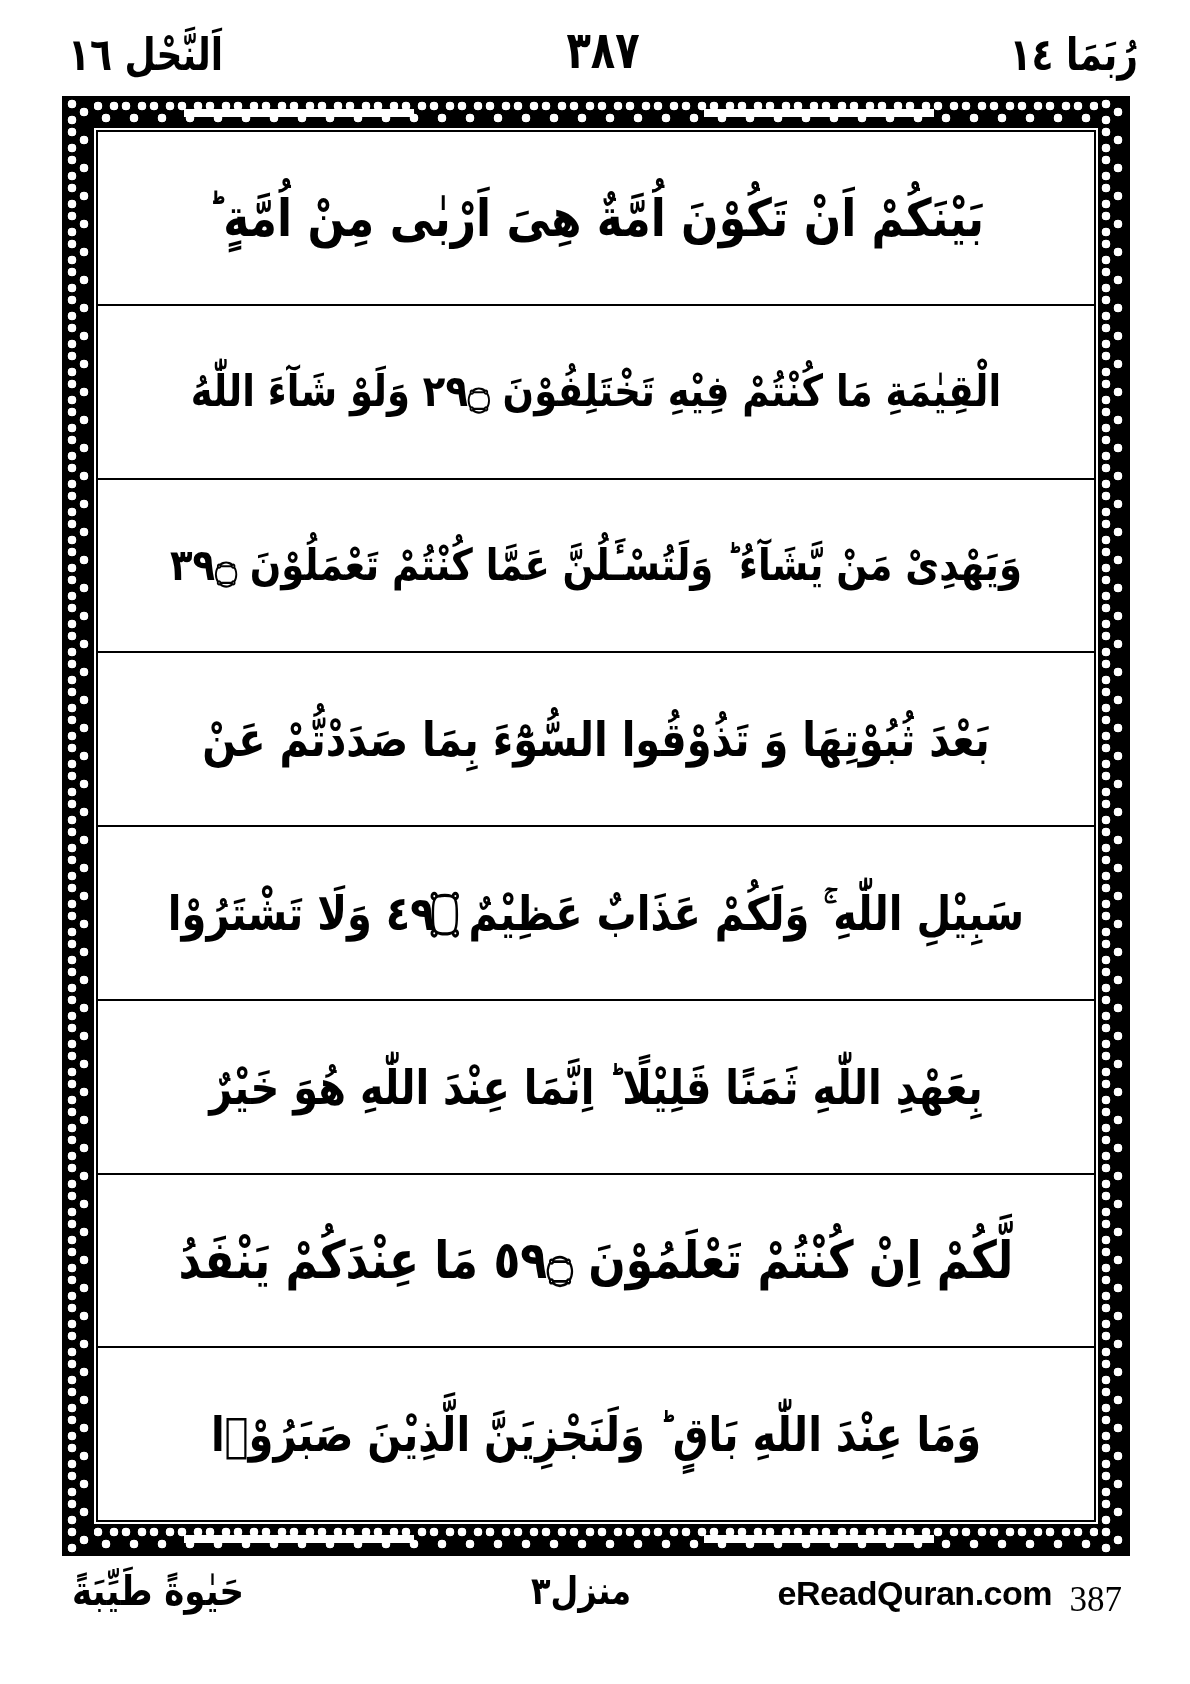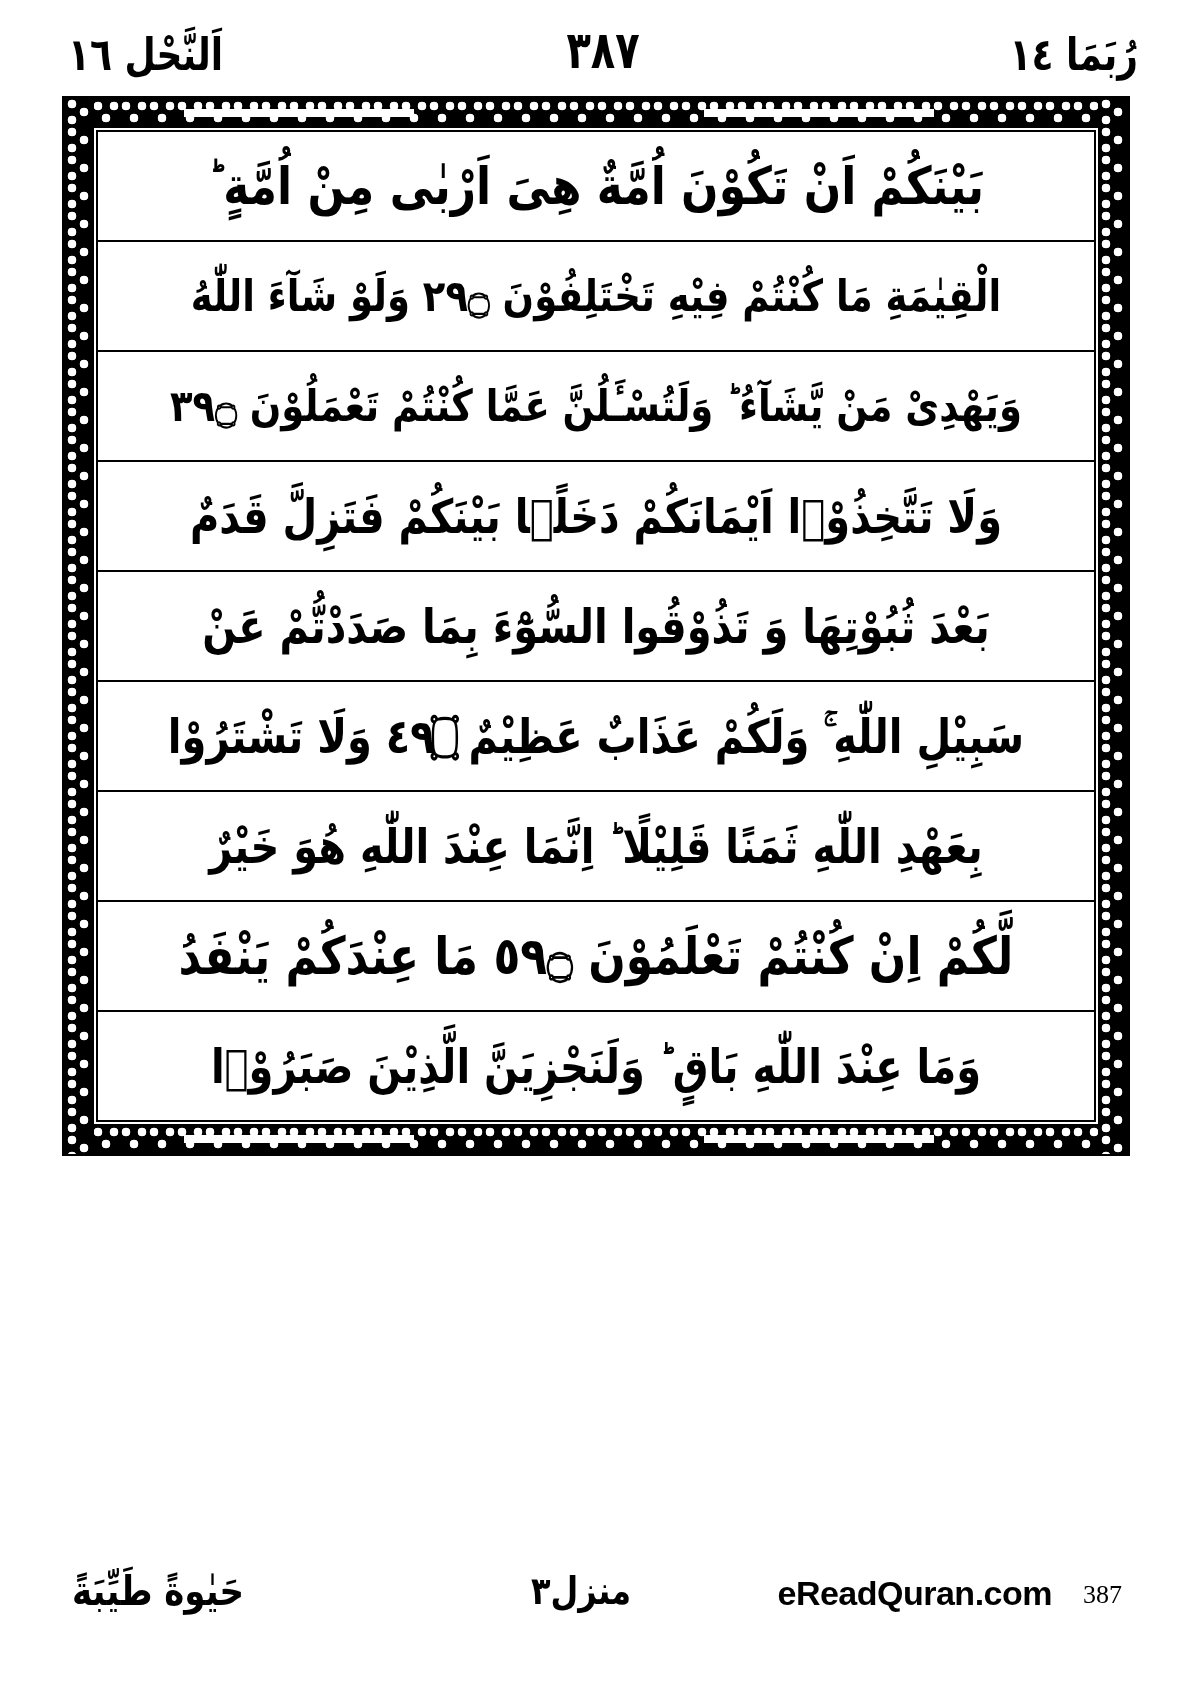--- a/index.html
+++ b/index.html
@@ -55,21 +55,21 @@
     transform: scaleY(1.25);
     transform-origin: right top;
   }
 
   
   .frame {
     position: absolute;
     top: 96px;
     left: 62px;
     width: 1068px;
-    height: 1060px;
+    height: 1460px;
     box-sizing: border-box;
   }
 
   
   .frame-outer {
     position: absolute;
     inset: 0;
     border: 2px solid #000;
     box-sizing: border-box;
   }
@@ -209,21 +209,21 @@
     top: 10px;
     font-size: 34px;
     font-weight: bold;
     font-family: "Liberation Sans", sans-serif;
     letter-spacing: -0.5px;
     margin-left: 45px;
   }
   .ftr-pageno {
     right: 6px;
     top: 16px;
-    font-size: 26px;
+    font-size: 35px;
     font-family: "Liberation Serif", serif;
   }
 </style>
 </head>
 <body>
 
 <div class="page-header">
   <div class="hdr-item hdr-surah">اَلنَّحْل ١٦</div>
   <div class="hdr-item hdr-page">٣٨٧</div>
   <div class="hdr-item hdr-juz">رُبَمَا ١٤</div>
@@ -255,23 +255,20 @@
   <div class="frame-inner">
     <div class="lines">
       <div class="qline" data-len="normal">
         <div class="qtext">بَيْنَكُمْ اَنْ تَكُوْنَ اُمَّةٌ هِىَ اَرْبٰى مِنْ اُمَّةٍ ؕ</div>
       </div>
       <div class="qline" data-len="xlong">
         <div class="qtext">الْقِيٰمَةِ مَا كُنْتُمْ فِيْهِ تَخْتَلِفُوْنَ ۝٩٢ وَلَوْ شَآءَ اللّٰهُ</div>
       </div>
       <div class="qline" data-len="xlong">
         <div class="qtext">وَيَهْدِىْ مَنْ يَّشَآءُ ؕ وَلَتُسْـَٔلُنَّ عَمَّا كُنْتُمْ تَعْمَلُوْنَ ۝٩٣</div>
-      </div>
-      <div class="qline" data-len="long">
-        <div class="qtext">وَلَا تَتَّخِذُوْۤا اَيْمَانَكُمْ دَخَلًۢا بَيْنَكُمْ فَتَزِلَّ قَدَمٌ</div>
       </div>
       <div class="qline" data-len="long">
         <div class="qtext">بَعْدَ ثُبُوْتِهَا وَ تَذُوْقُوا السُّوْٓءَ بِمَا صَدَدْتُّمْ عَنْ</div>
       </div>
       <div class="qline" data-len="long">
         <div class="qtext">سَبِيْلِ اللّٰهِ ۚ وَلَكُمْ عَذَابٌ عَظِيْمٌ ۝٩٤ وَلَا تَشْتَرُوْا</div>
       </div>
       <div class="qline" data-len="long">
         <div class="qtext">بِعَهْدِ اللّٰهِ ثَمَنًا قَلِيْلًا ؕ اِنَّمَا عِنْدَ اللّٰهِ هُوَ خَيْرٌ</div>
       </div>

